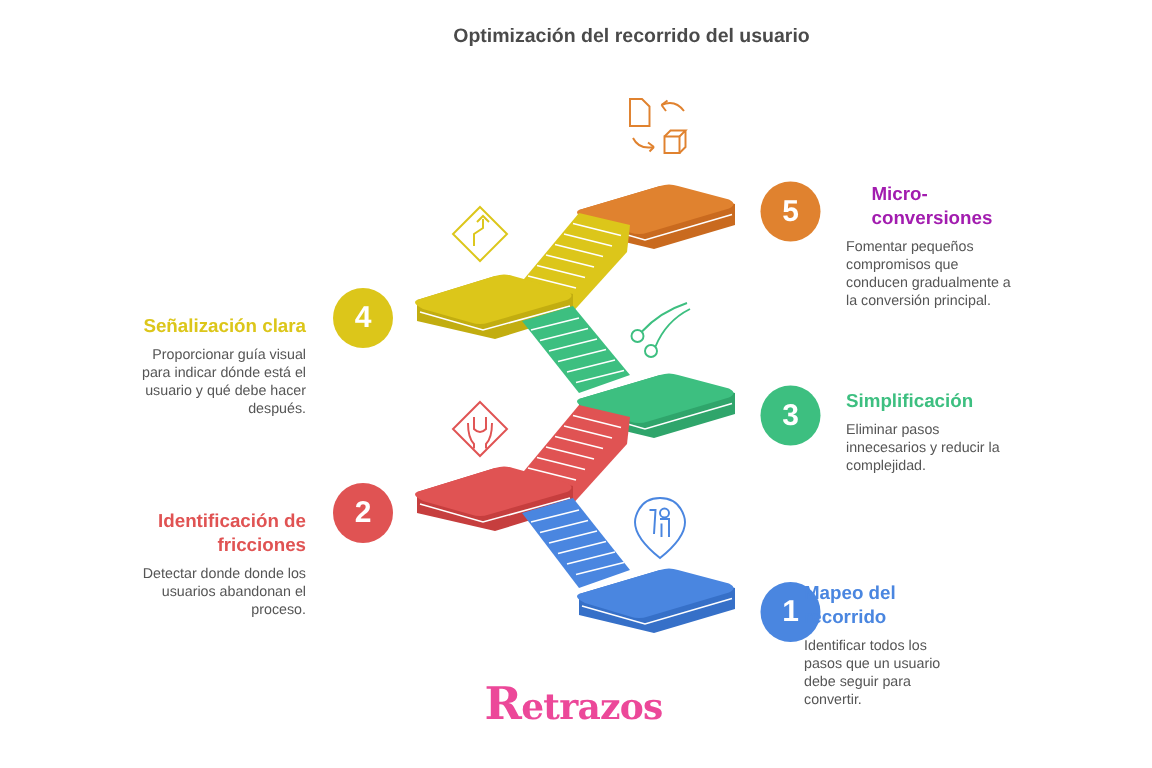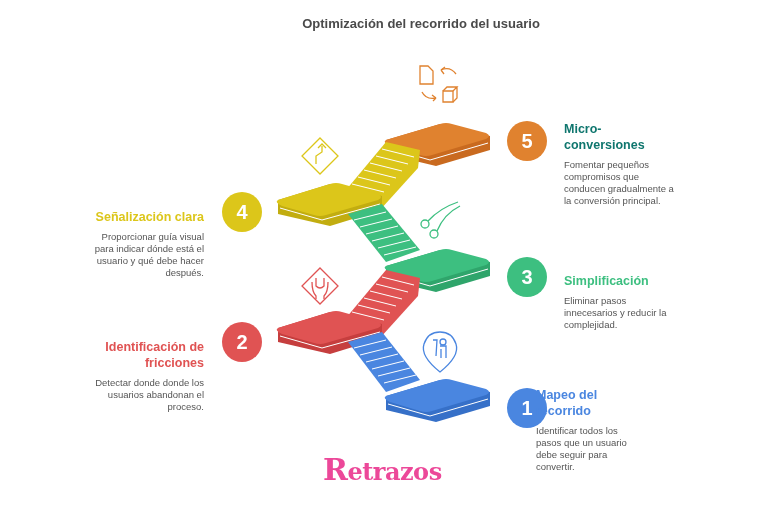--- a/index.html
+++ b/index.html
@@ -143,21 +143,21 @@
   </g>
 </svg>
 
 <div class="badge" style="left:507px;top:121px;background:#e0822f;">5</div>
 <div class="badge" style="left:222px;top:192px;background:#dcc61a;">4</div>
 <div class="badge" style="left:507px;top:257px;background:#3dbf80;">3</div>
 <div class="badge" style="left:222px;top:322px;background:#e05353;">2</div>
 <div class="badge" style="left:507px;top:388px;background:#4a86e0;">1</div>
 
 <div class="block right" style="left:564px;top:121px;width:140px;">
-  <div class="h" style="color:#0f766e;">
+  <div class="h" style="color:#a21caf;margin-left:17px;">
     <div>Micro-</div>
     <div>conversiones</div>
   </div>
   <div class="d">
     <div>Fomentar pequeños</div>
     <div>compromisos que</div>
     <div>conducen gradualmente a</div>
     <div>la conversión principal.</div>
   </div>
 </div>
@@ -165,21 +165,21 @@
 <div class="block left" style="left:64px;top:193px;width:140px;">
   <div class="h" style="color:#dcc61a;">Señalización clara</div>
   <div class="d">
     <div>Proporcionar guía visual</div>
     <div>para indicar dónde está el</div>
     <div>usuario y qué debe hacer</div>
     <div>después.</div>
   </div>
 </div>
 
-<div class="block right" style="left:564px;top:273px;width:140px;">
+<div class="block right" style="left:564px;top:259px;width:140px;">
   <div class="h" style="color:#3dbf80;">Simplificación</div>
   <div class="d">
     <div>Eliminar pasos</div>
     <div>innecesarios y reducir la</div>
     <div>complejidad.</div>
   </div>
 </div>
 
 <div class="block left" style="left:64px;top:323px;width:140px;">
   <div class="h" style="color:#e05353;">

